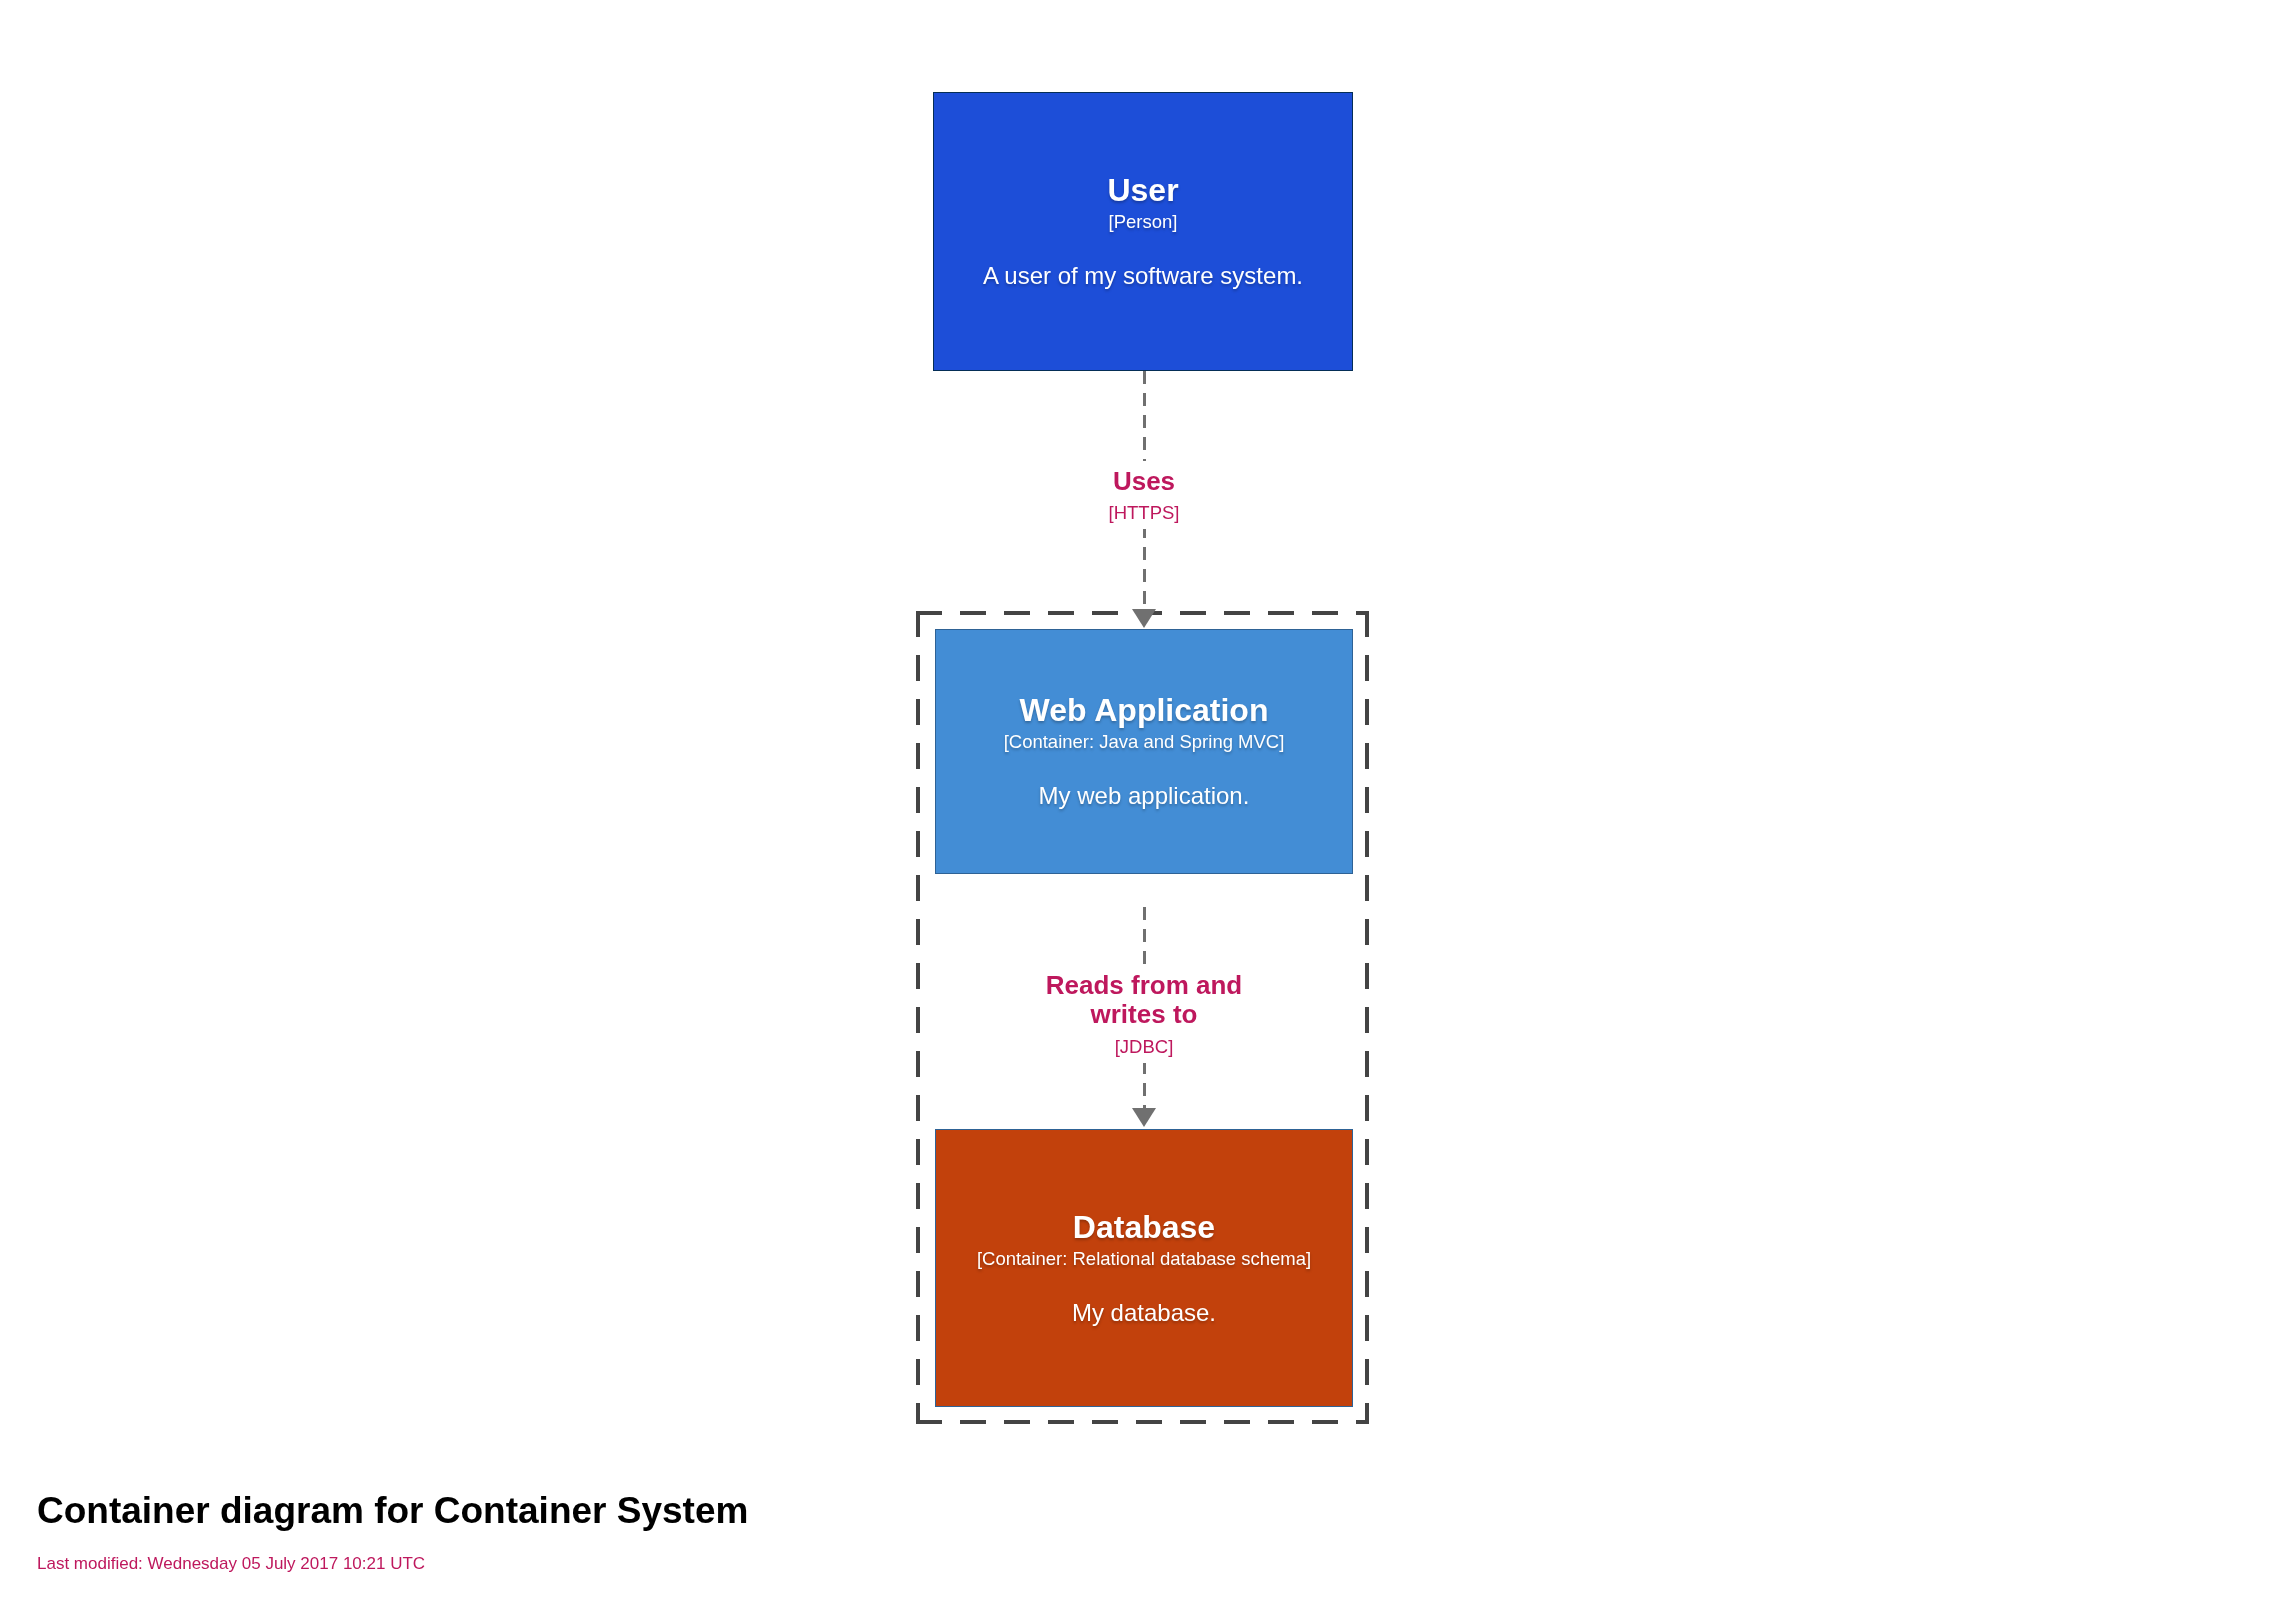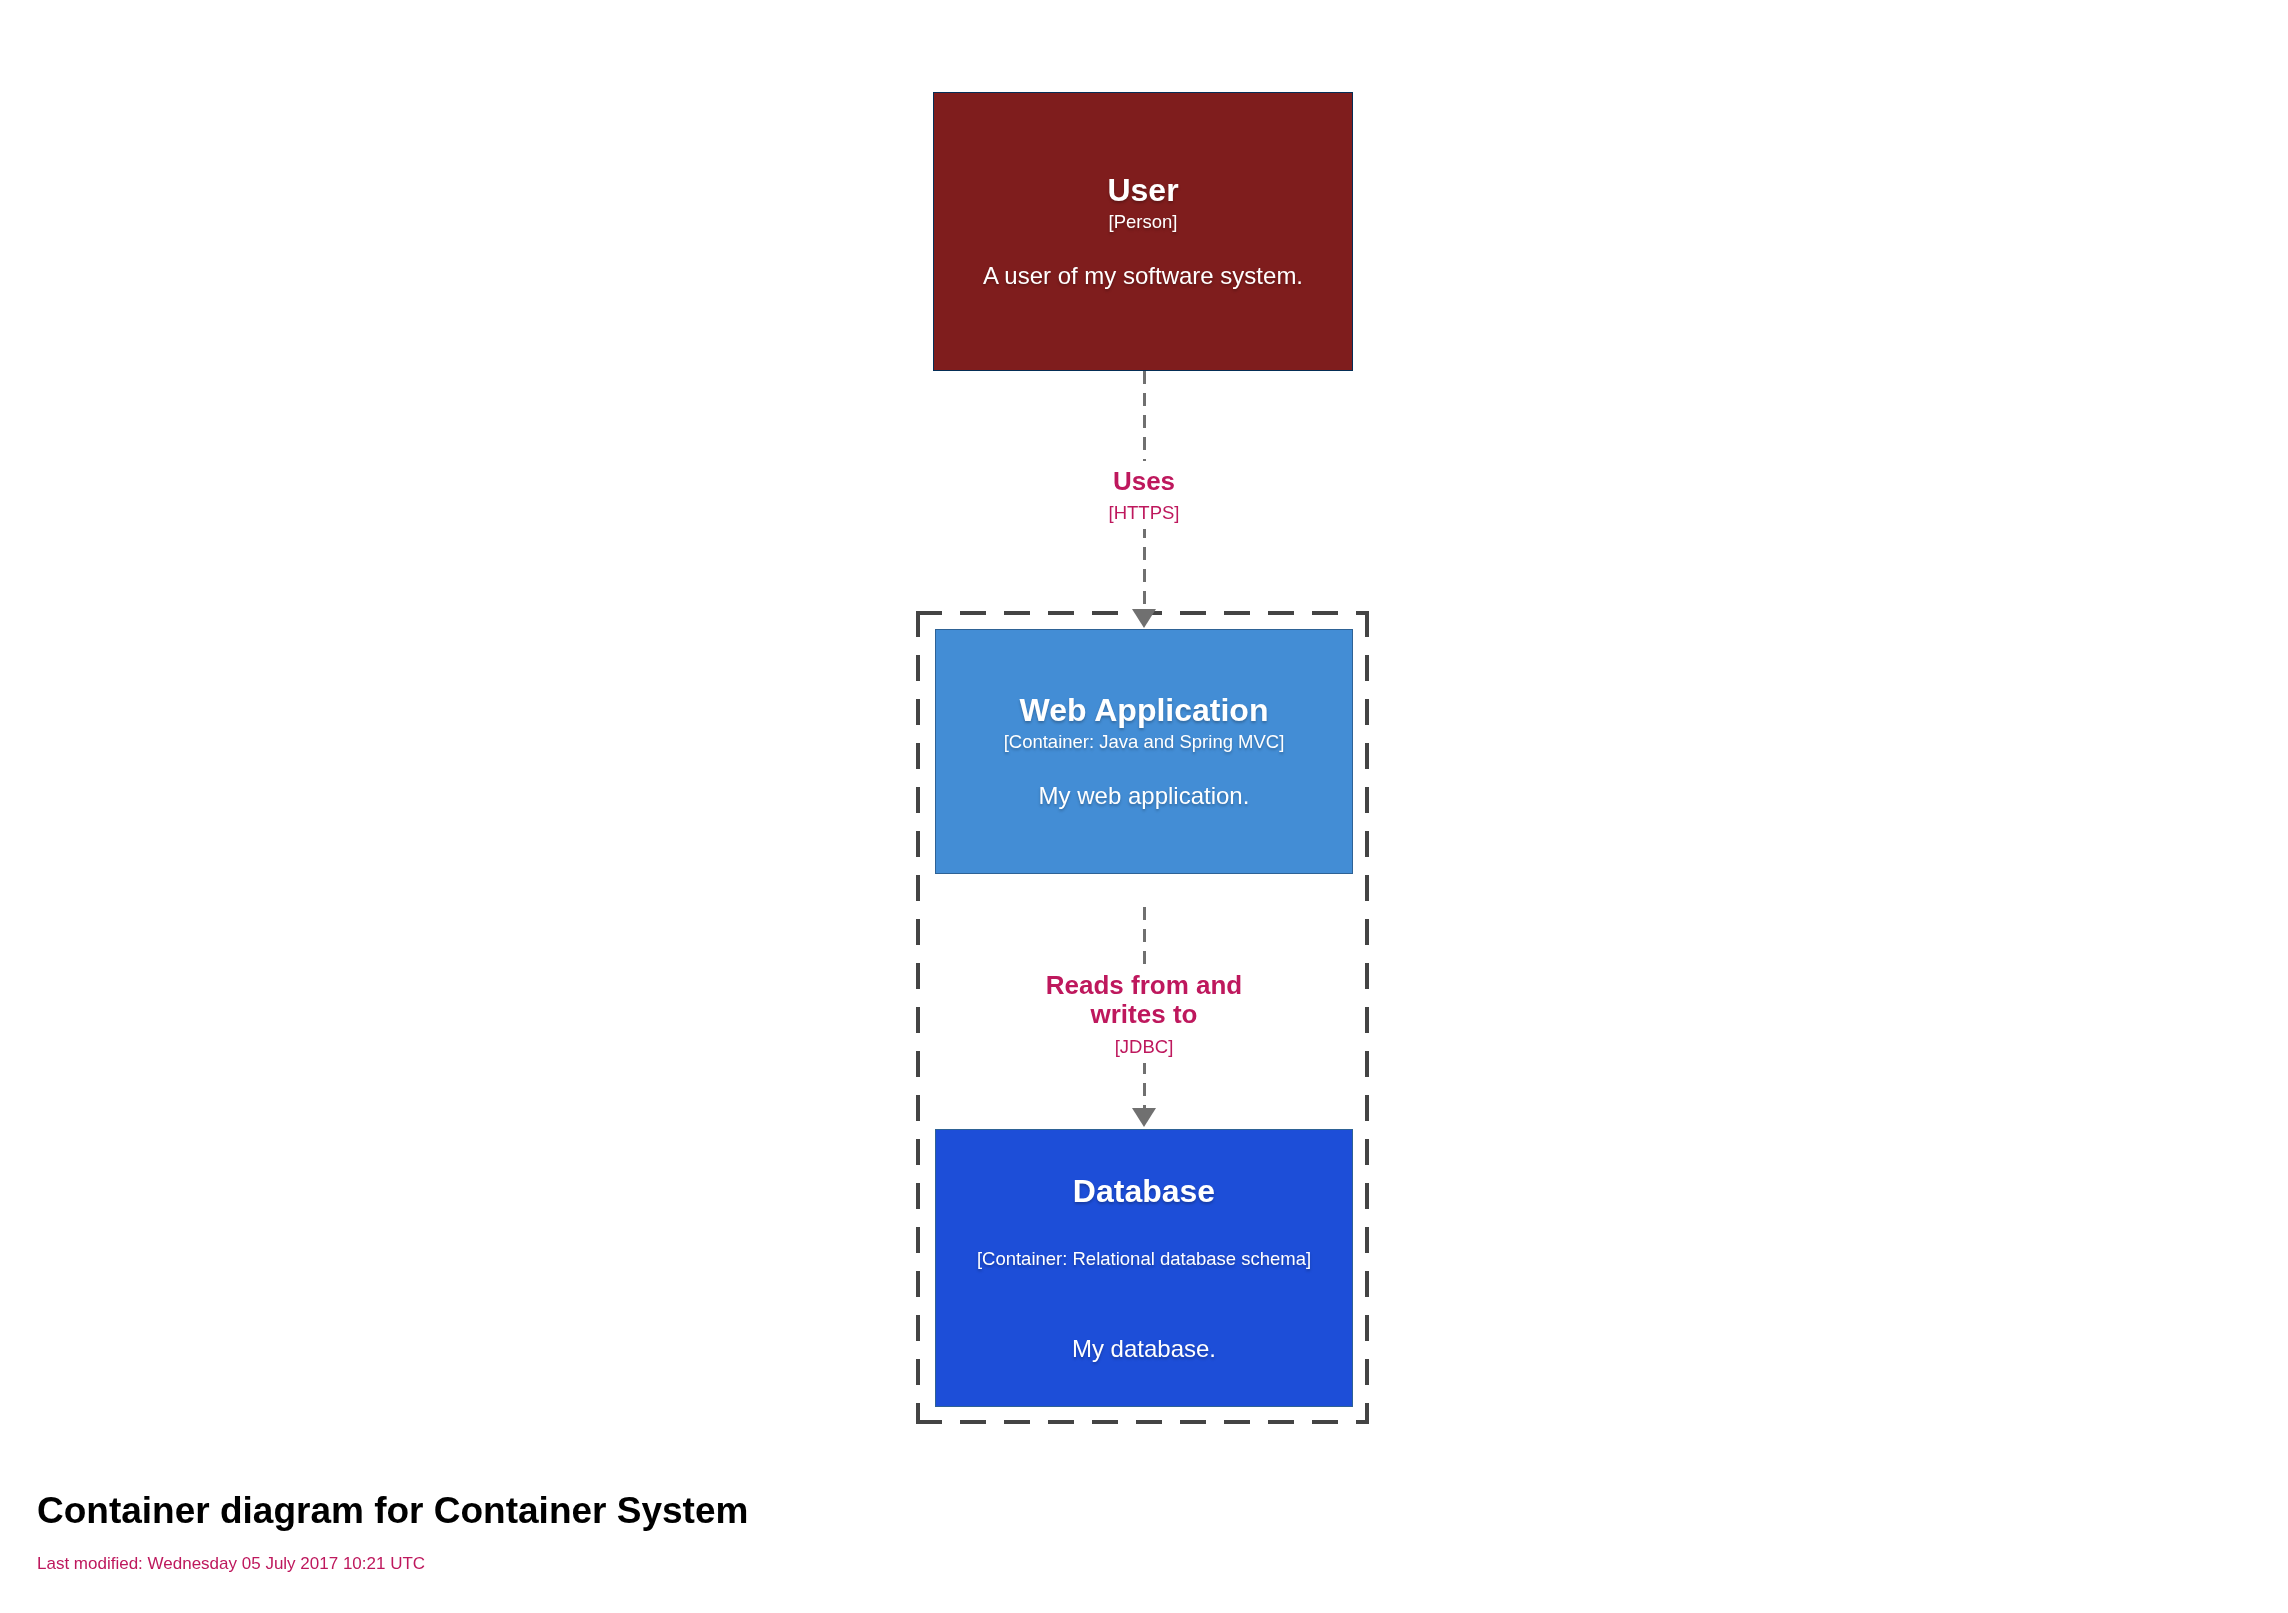--- a/index.html
+++ b/index.html
@@ -149,21 +149,21 @@
     color: #be185d;
     margin-top: 20px;
     line-height: 1.25;
   }
 </style>
 </head>
 <body>
 
 <div class="screen">
 
-  <div class="node" id="node-user" style="background-color: #7f1d1d; align-items: center;">
+  <div class="node" id="node-user" style="background-color: #1d4ed8; align-items: center;">
     <div class="node-name">User</div>
     <div class="node-meta">[Person]</div>
     <div class="node-desc">A user of my software system.</div>
   </div>
 
   <div class="rel-line" id="rel1-line"></div>
   <div class="arrowhead" id="arrow1"></div>
   <div class="rel-label" id="rel1-label">
     <div class="rel-name">Uses</div>
 
@@ -184,21 +184,21 @@
   </div>
 
   <div class="rel-line" id="rel2-line"></div>
   <div class="arrowhead" id="arrow2"></div>
   <div class="rel-label" id="rel2-label">
     <div class="rel-name">Reads from and</div>
     <div class="rel-name">writes to</div>
     <div class="rel-tech">[JDBC]</div>
   </div>
 
-  <div class="node" id="node-database" style="background-color: #1d4ed8; gap: 36px;">
+  <div class="node" id="node-database" style="background-color: #c2410c;">
     <div class="node-name">Database</div>
     <div class="node-meta">[Container: Relational database schema]</div>
     <div class="node-desc">My database.</div>
   </div>
 
   <div class="footer">
     <div class="footer-title">Container diagram for Container System</div>
     <div class="footer-modified">Last modified: Wednesday 05 July 2017 10:21 UTC</div>
   </div>
 

